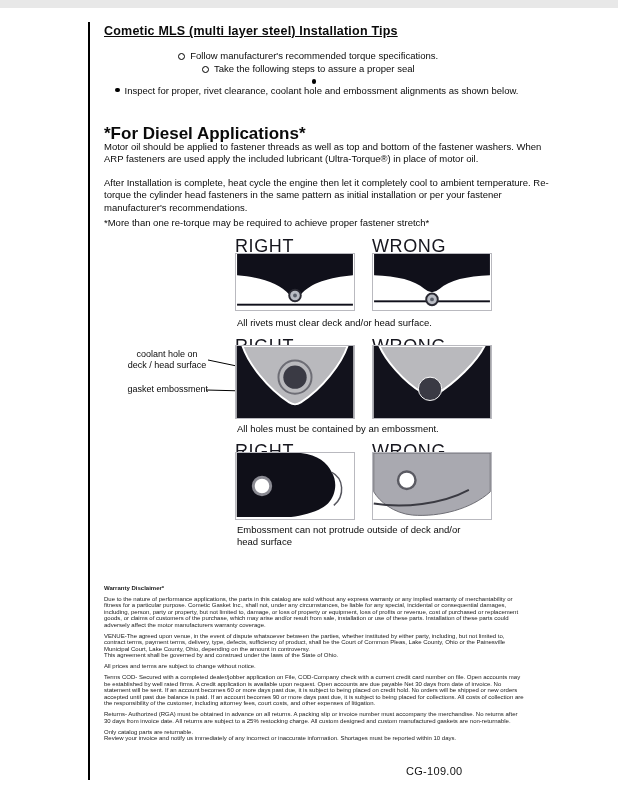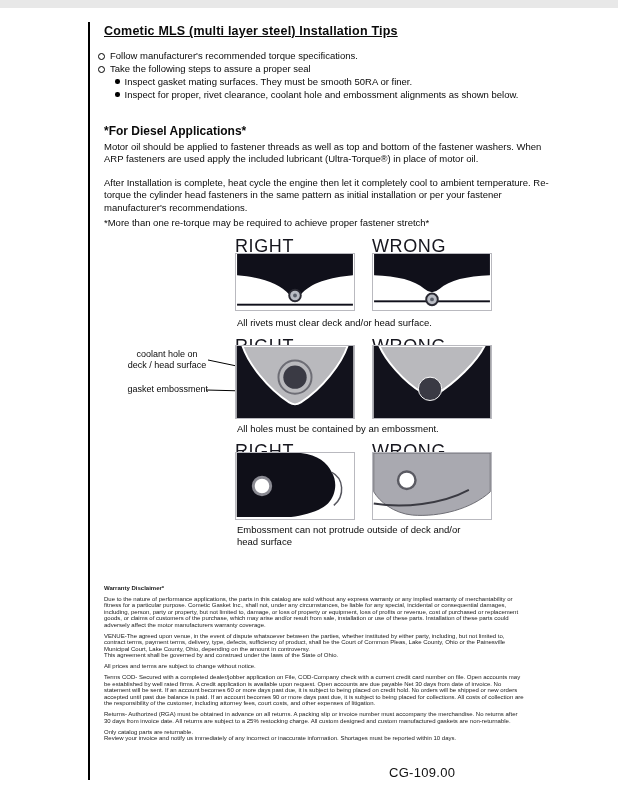--- a/index.html
+++ b/index.html
@@ -6,38 +6,38 @@
   .page{
     position:relative;width:618px;height:800px;background:#ffffff;
     font-family:"Liberation Sans", sans-serif;color:#0a0a0a;overflow:hidden;
     margin:8px auto;
   }
   .abs{position:absolute;}
   .left-rule{left:88px;top:14px;width:2px;height:758px;background:#000;}
   .title{left:104px;top:16px;margin:0;font-size:12.5px;font-weight:700;
          text-decoration:underline;letter-spacing:0.2px;}
   .bullets{left:98px;top:41px;font-size:9.5px;line-height:13px;}
-  .brow{display:flex;}
+  .brow{display:flex;justify-content:center;}
   .brow.sub{margin-left:17px;}
   .bm{flex:none;display:inline-block;}
   .bm.hollow{width:5px;height:5px;border:1px solid #000;border-radius:50%;margin:3.5px 5px 0 0;}
   .bm.filled{width:4.5px;height:4.5px;background:#000;border-radius:50%;margin:4px 5px 0 0;}
-  .diesel-h{left:104px;top:116px;margin:0;font-size:12px;font-weight:700;}
+  .diesel-h{left:104px;top:116px;margin:0;font-size:17px;font-weight:700;}
   .para{margin:0;font-size:9.5px;line-height:12.3px;width:452px;left:104px;}
   .note{left:104px;top:209px;margin:0;font-size:9.5px;}
   .dw-label{width:120px;text-align:left;font-size:18px;letter-spacing:0.6px;color:#16161e;}
   .dimg{width:120px;border:1px solid #b9b9bf;box-sizing:border-box;line-height:0;background:#fff;}
   .dimg svg{display:block;width:100%;height:100%;}
   .caption{font-size:9.5px;line-height:12.3px;margin:0;}
   .annot{font-size:9px;line-height:10.5px;text-align:right;}
   .legal{left:104px;top:577px;width:420px;font-size:6px;line-height:6.5px;color:#1a1a1a;}
   .legal h3{margin:0 0 4px 0;font-size:6px;font-weight:700;}
   .legal p{margin:0 0 4.5px 0;}
   .legal p.nogap{margin-bottom:0;}
-  .code{left:389px;top:757px;font-size:13px;letter-spacing:0.3px;color:#111;}
+  .code{left:406px;top:757px;font-size:11px;letter-spacing:0.3px;color:#111;}
 </style>
 </head>
 <body>
 
 <div class="page">
 
   <div class="abs left-rule"></div>
 
   <h1 class="abs title">Cometic MLS (multi layer steel) Installation Tips</h1>
 
@@ -45,21 +45,20 @@
     <div class="brow">
       <span class="bm hollow"></span>
       <span>Follow manufacturer's recommended torque specifications.</span>
     </div>
     <div class="brow">
       <span class="bm hollow"></span>
       <span>Take the following steps to assure a proper seal</span>
     </div>
     <div class="brow sub">
       <span class="bm filled"></span>
-      <span>Inspect gasket mating surfaces.  They must be smooth 50RA or finer.</span>
     </div>
     <div class="brow sub">
       <span class="bm filled"></span>
       <span>Inspect for proper, rivet clearance, coolant hole and embossment alignments as shown below.</span>
     </div>
   </div>
 
   <h2 class="abs diesel-h">*For Diesel Applications*</h2>
   <p class="abs para" style="top:133px;">Motor oil should be applied to fastener threads as well as top and bottom of the fastener washers. When ARP fasteners are used apply the included lubricant (Ultra-Torque®) in place of motor oil.</p>
   <p class="abs para" style="top:169px;">After Installation is complete, heat cycle the engine then let it completely cool to ambient temperature. Re-torque the cylinder head fasteners in the same pattern as initial installation or per your fastener manufacturer's recommendations.</p>

